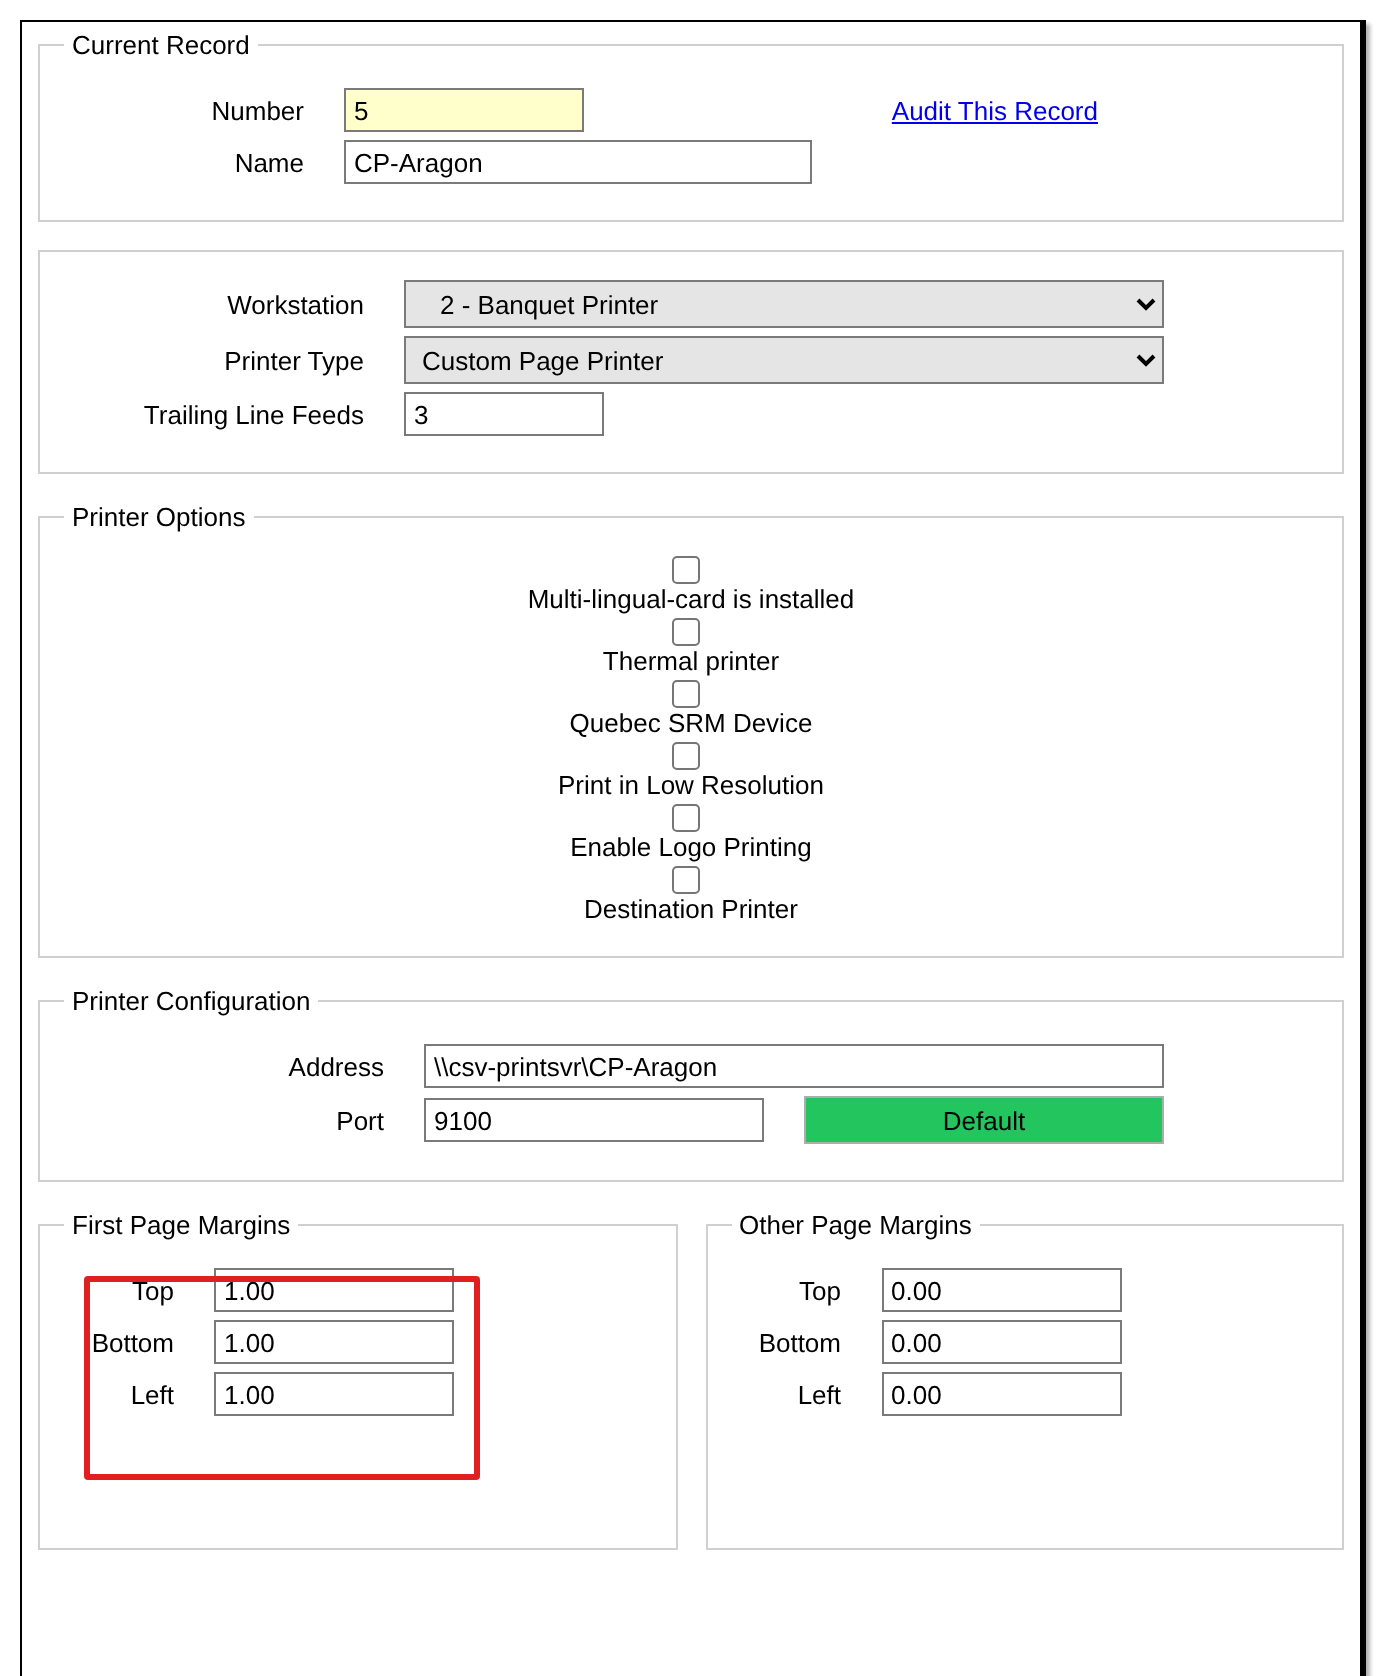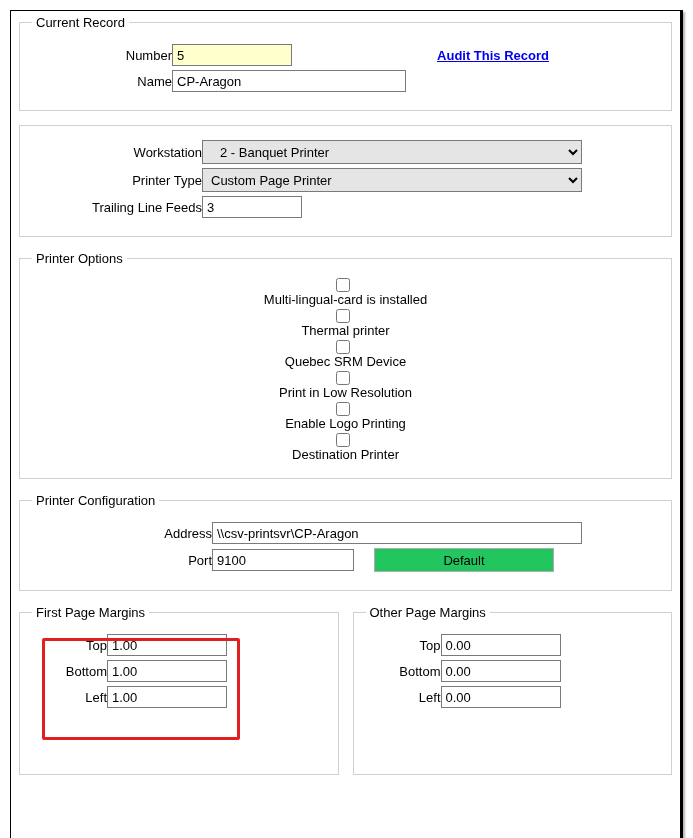--- a/index.html
+++ b/index.html
@@ -30,21 +30,21 @@
     font-size: 13px;
     color: #000;
   }
   .row {
     display: flex;
     align-items: center;
     margin: 4px 0;
   }
   .label {
     text-align: right;
-    padding-right: 0;
+    padding-right: 20px;
     font-size: 13px;
   }
   input[type="text"] {
     border: 1px solid #7a7a7a;
     padding: 2px 4px;
     font-family: inherit;
     font-size: 13px;
     height: 22px;
     background: #fff;
   }
@@ -56,21 +56,20 @@
     padding: 2px 4px;
     font-family: inherit;
     font-size: 13px;
     height: 24px;
     background: #e5e5e5;
   }
   .link {
     color: #0000ee;
     text-decoration: underline;
     cursor: pointer;
-    font-weight: bold;
   }
   .checkbox-row {
     display: flex;
     align-items: center;
     margin: 2px 0;
     flex-direction: column;
   }
   .checkbox-row input[type="checkbox"] {
     margin: 0 6px 0 0;
     width: 14px;
@@ -166,21 +165,21 @@
   </fieldset>
 
   <fieldset>
     <legend>Printer Configuration</legend>
     <div class="row">
       <div class="label" style="width:180px;">Address</div>
       <input type="text" style="width: 370px;" value="\\csv-printsvr\CP-Aragon">
     </div>
     <div class="row">
       <div class="label" style="width:180px;">Port</div>
-      <input type="text" style="width: 142px;" value="9100">
+      <input type="text" style="width: 170px;" value="9100">
       <div style="width:20px;"></div>
       <button style="width:180px;">Default</button>
     </div>
   </fieldset>
 
   <div class="margins-wrap">
     <fieldset style="position:relative;">
       <legend>First Page Margins</legend>
       <div class="row">
         <div class="label" style="width:75px;">Top</div>

